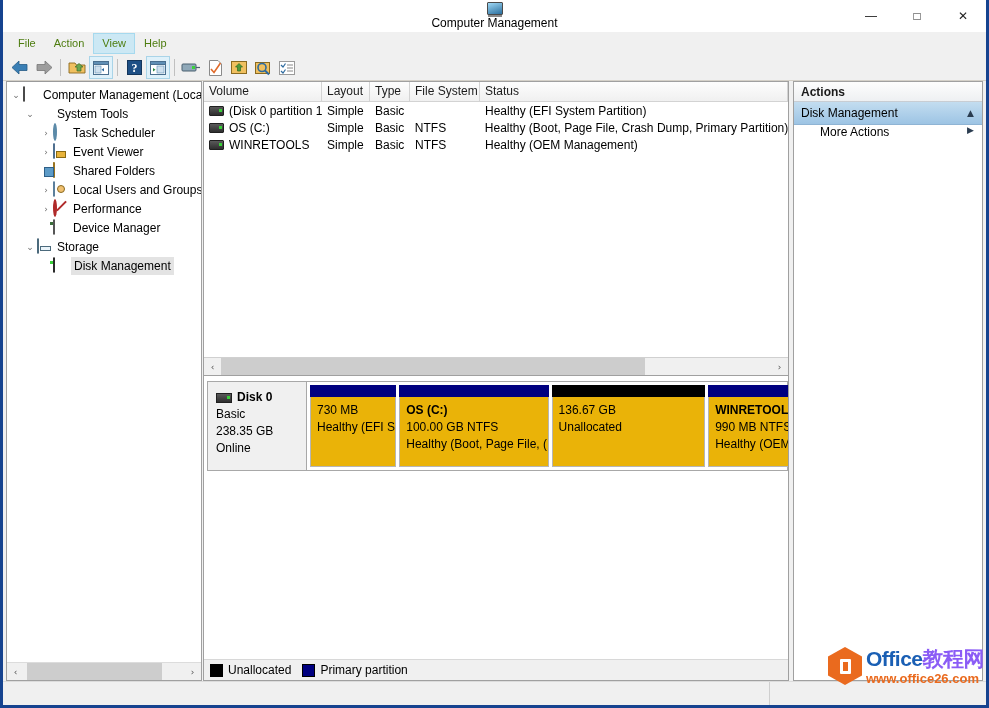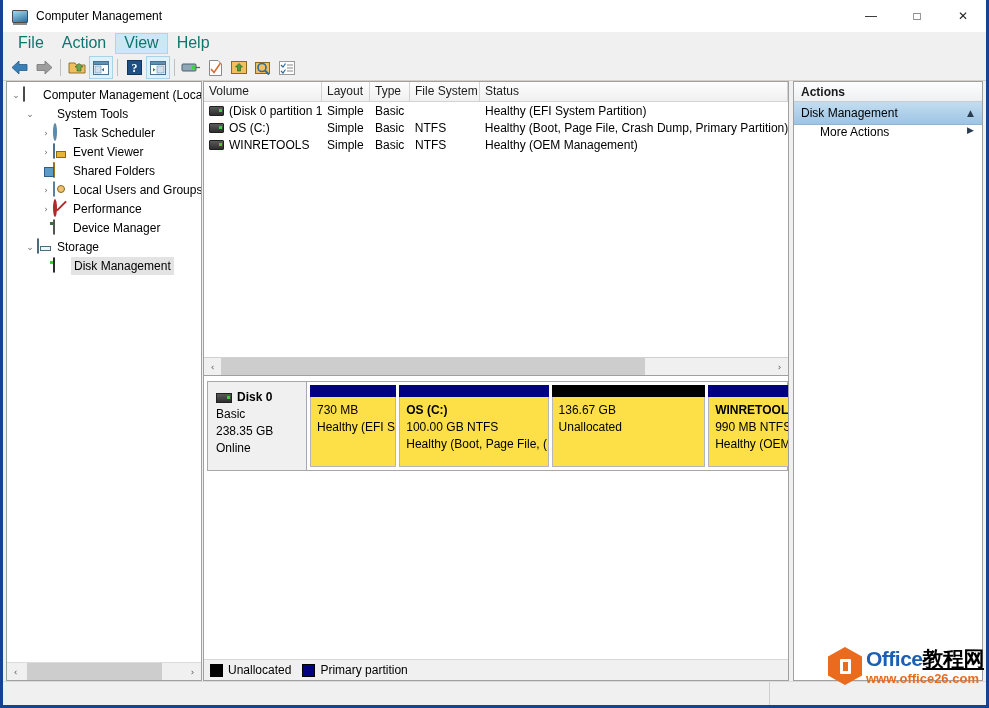--- a/index.html
+++ b/index.html
@@ -29,20 +29,21 @@
     flex-direction: column;
   }
   #titlebar {
     height: 31px;
     min-height: 31px;
     background: #ffffff;
     display: flex;
     align-items: center;
     position: relative;
     border-bottom: 1px solid #ffffff;
+    flex-direction: column;
   }
   #title-icon {
     width: 16px; height: 16px;
     margin-left: 9px; margin-right: 8px;
     position: relative;
     flex: 0 0 auto;
   }
   #title-text {
     font-size: 12px;
     color: #000000;
@@ -66,22 +67,22 @@
   #menubar {
     height: 22px; min-height: 22px;
     background: #f0f0f0;
     display: flex;
     align-items: center;
     padding-left: 6px;
     border-bottom: 1px solid #f0f0f0;
   }
   .menu-item {
     padding: 3px 9px 4px 9px;
-    font-size: 16px;
-    color: #0f766e;
+    font-size: 11px;
+    color: #4d7c0f;
     line-height: 14px;
     cursor: default;
     text-align: center;
   }
   .menu-item.active {
     background: #cce8f4;
     border: 1px solid #a6d9ee;
     padding: 2px 8px 3px 8px;
   }
 
@@ -457,21 +458,21 @@
     min-width: 0;
     overflow: hidden;
   }
   .part-bar {
     height: 12px; min-height: 12px;
   }
   .part-body {
     flex: 1 1 auto;
     border: 1px solid #b6b6b6;
     border-top: 0;
-    background: #fde047;
+    background: #eab308;
     padding: 5px 0 0 6px;
     font-size: 12px;
     line-height: 17px;
     overflow: hidden;
     white-space: nowrap;
   }
   .part-body .pname { font-weight: bold; }
   .part.unalloc .part-body { border-color: #b6b6b6; }
 
   
@@ -580,21 +581,21 @@
   }
   .wm-text { display: flex; flex-direction: column; line-height: 1; }
   .wm-line1 {
     font-family: "Liberation Sans", sans-serif;
     font-weight: bold;
     font-size: 21px;
     letter-spacing: -0.5px;
     white-space: nowrap;
   }
   .wm-line1 .b { color: #1a5fb4; }
-  .wm-line1 .o { color: #000000; text-decoration: underline; }
+  .wm-line1 .o { color: #8b5cf6; }
   .wm-line2 {
     font-family: "Liberation Sans", sans-serif;
     font-weight: bold;
     font-size: 13px;
     color: #ea6a1e;
     margin-top: 3px;
     white-space: nowrap;
   }
 </style>
 </head>

